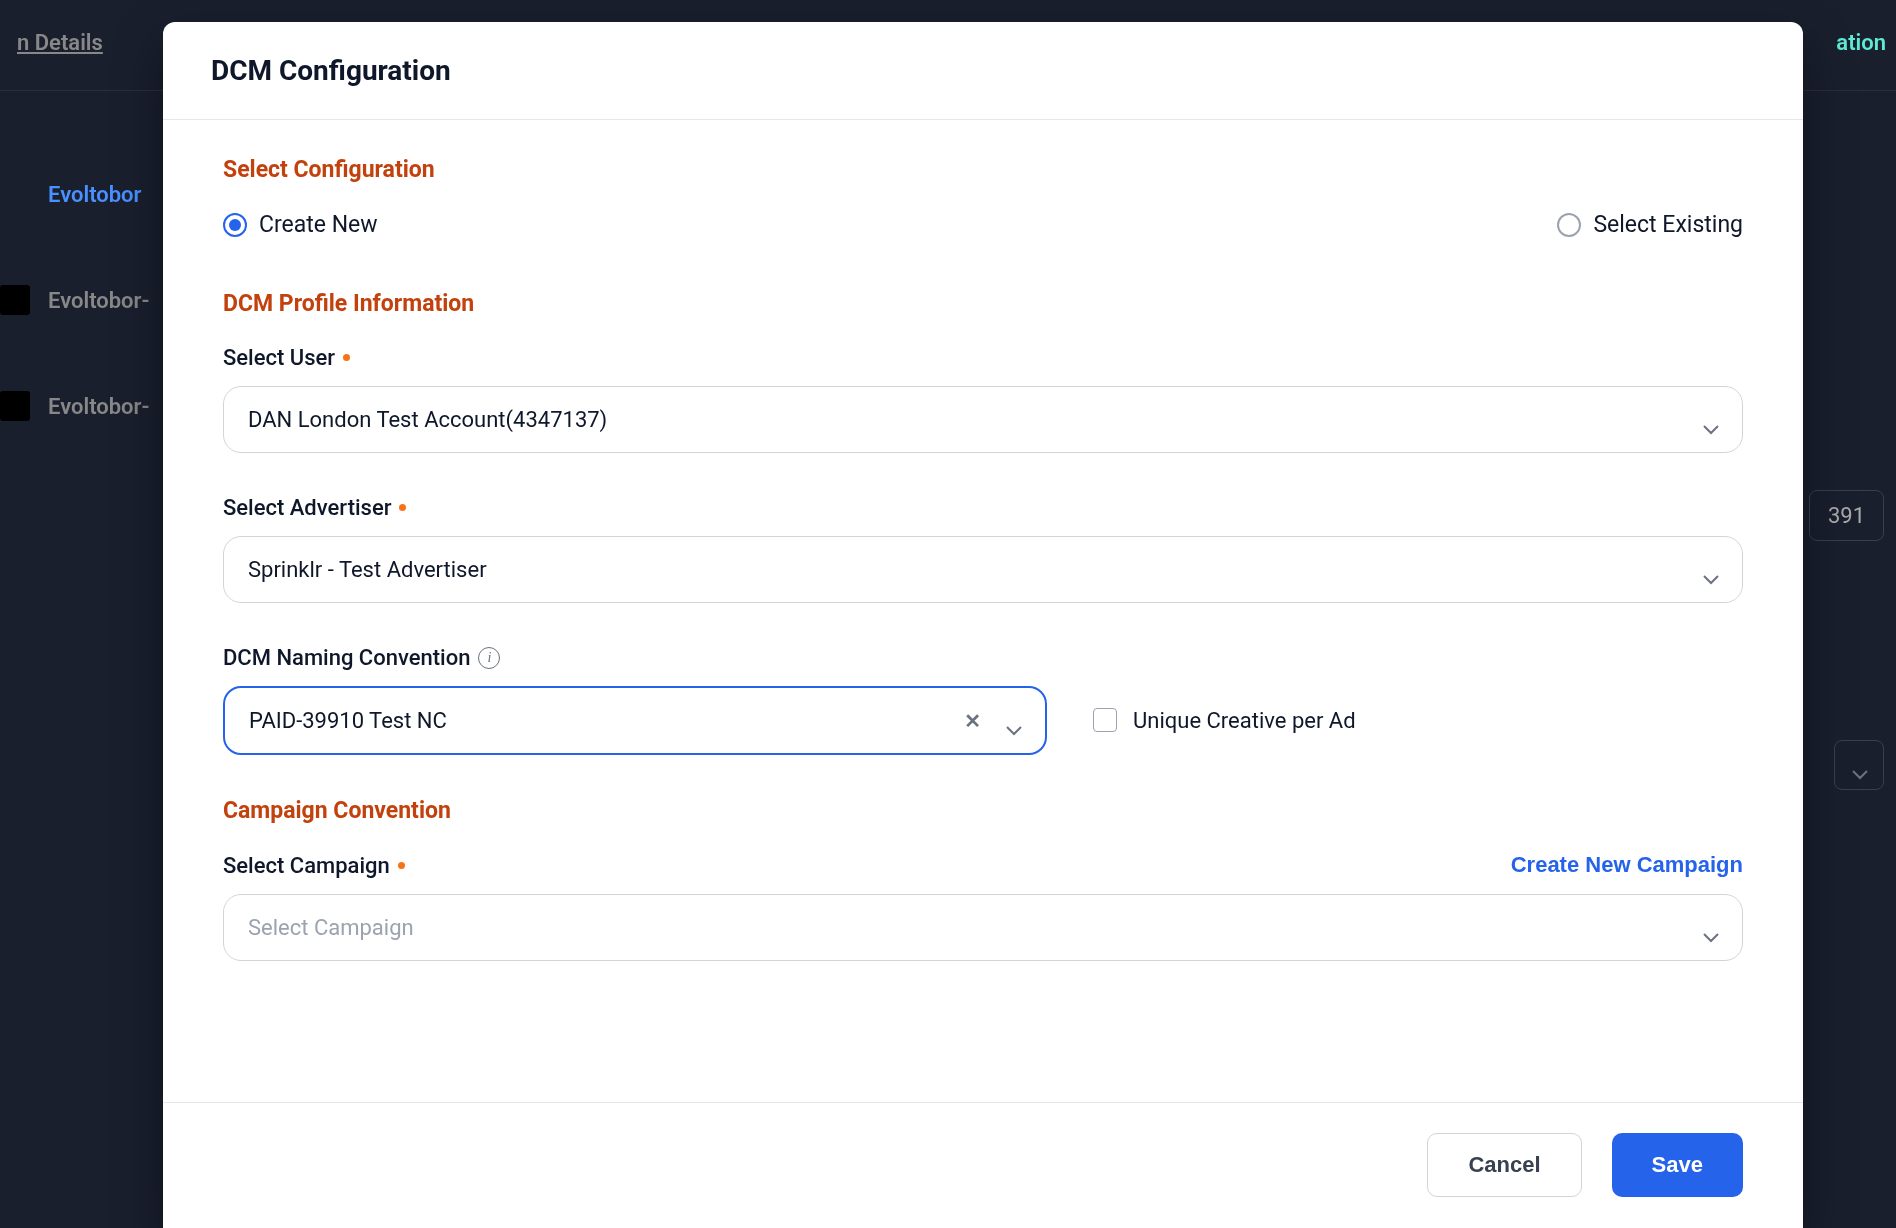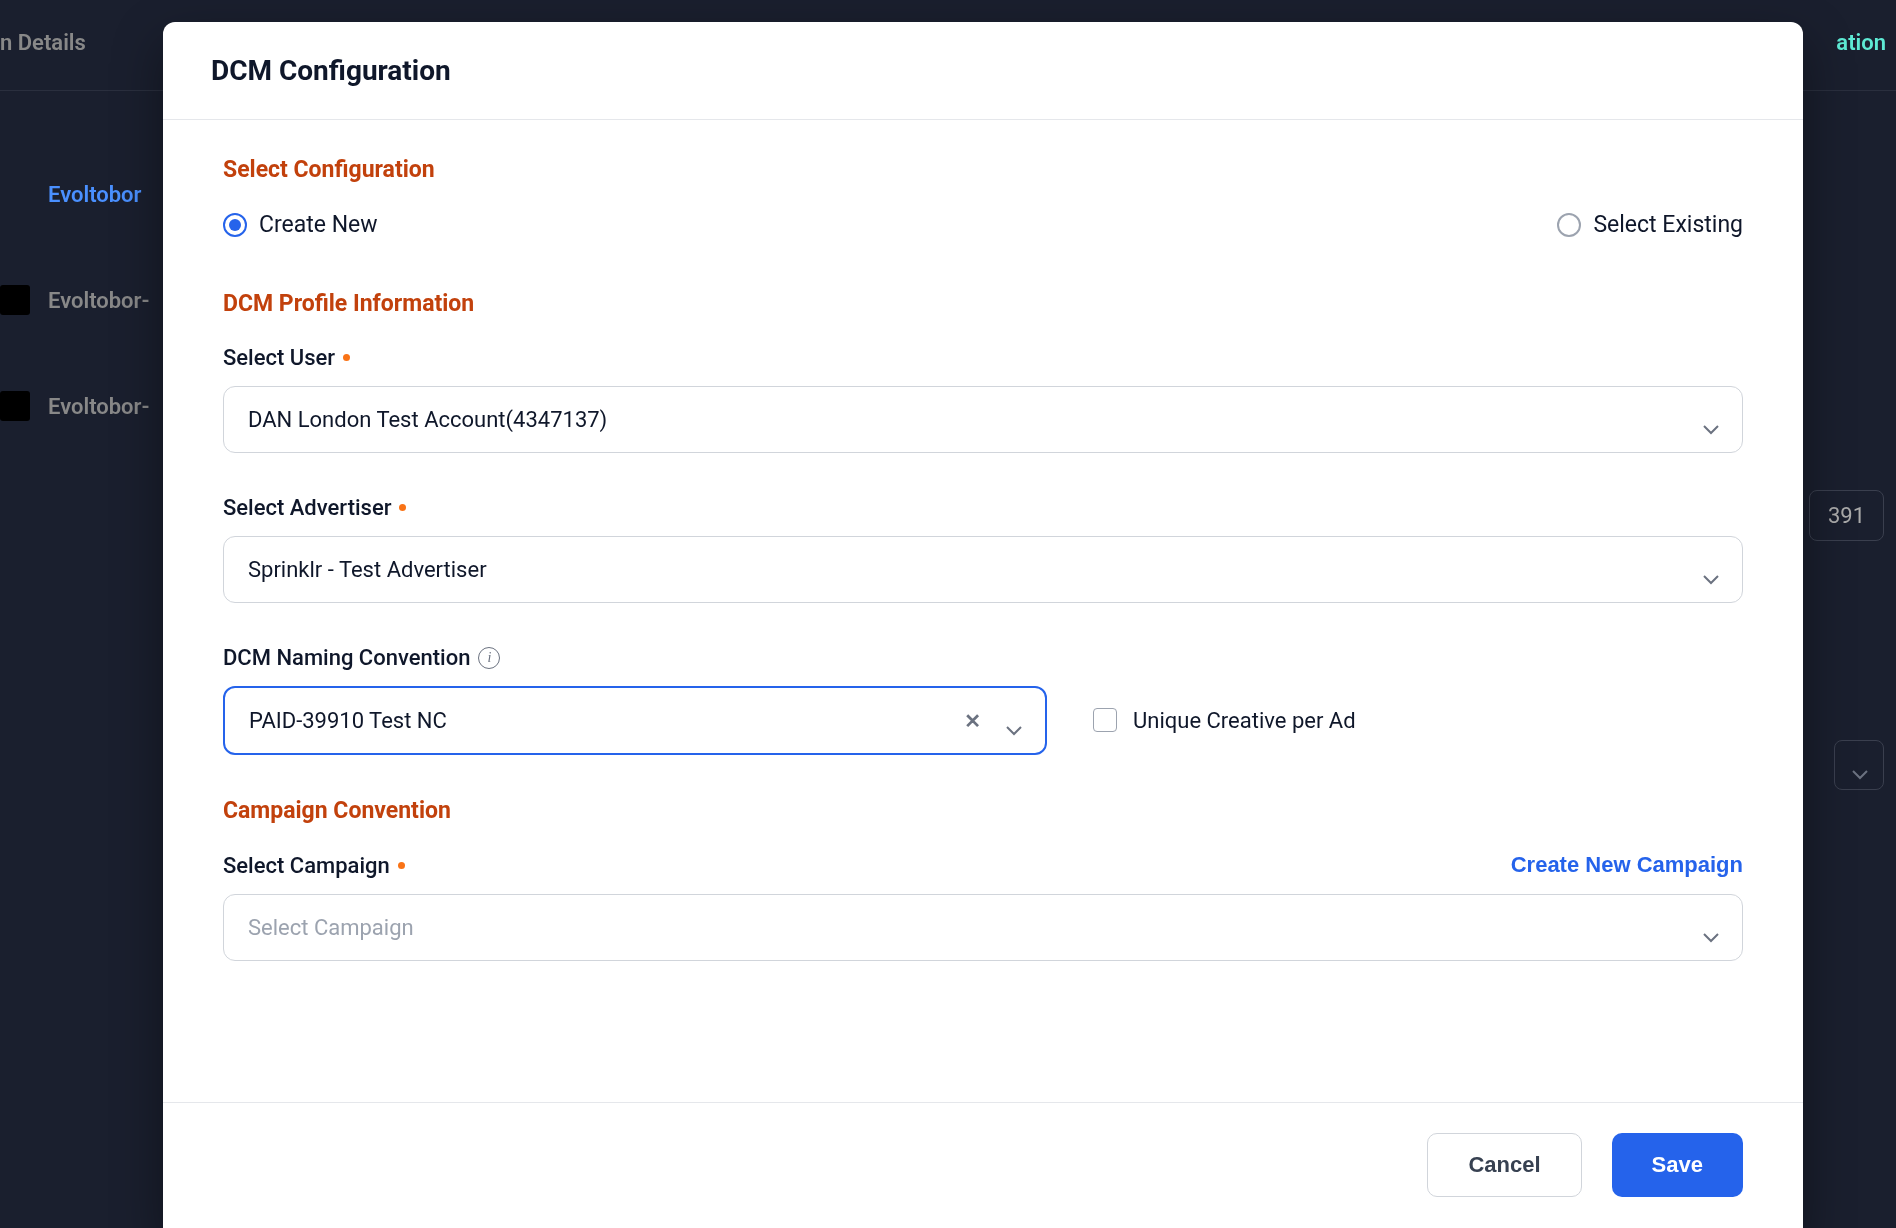--- a/index.html
+++ b/index.html
@@ -25,21 +25,21 @@
     color: #6b7280;
     font-size: 22px;
     padding-top: 0;
   }
   .bg-header {
     display: flex;
     justify-content: space-between;
     padding: 30px 0 35px 0;
     border-bottom: 1px solid #2a2f3e;
   }
-  .bg-header-left { padding-left: 0; font-weight: 600; color: #888; }
+  .bg-header-left { padding-left: 17px; font-weight: 600; color: #888; text-decoration: underline; }
   .bg-header-right { padding-right: 10px; font-weight: 600; color: #5eead4; }
   .bg-content { padding-top: 80px; }
   .bg-item {
     display: flex;
     align-items: center;
     gap: 18px;
     padding: 8px 0 8px 0;
     color: #888;
     font-weight: 600;
     margin-bottom: 60px;
@@ -175,21 +175,21 @@
     justify-content: center;
     font-size: 14px;
     font-style: italic;
     font-family: Georgia, serif;
   }
 
   
   .select-input {
     width: 100%;
     border: 1.5px solid #d1d5db;
-    border-radius: 12px;
+    border-radius: 18px;
     padding: 20px 24px;
     font-size: 22px;
     color: #0f172a;
     background: #fff;
     display: flex;
     align-items: center;
     justify-content: space-between;
     cursor: pointer;
     margin-bottom: 42px;
   }

